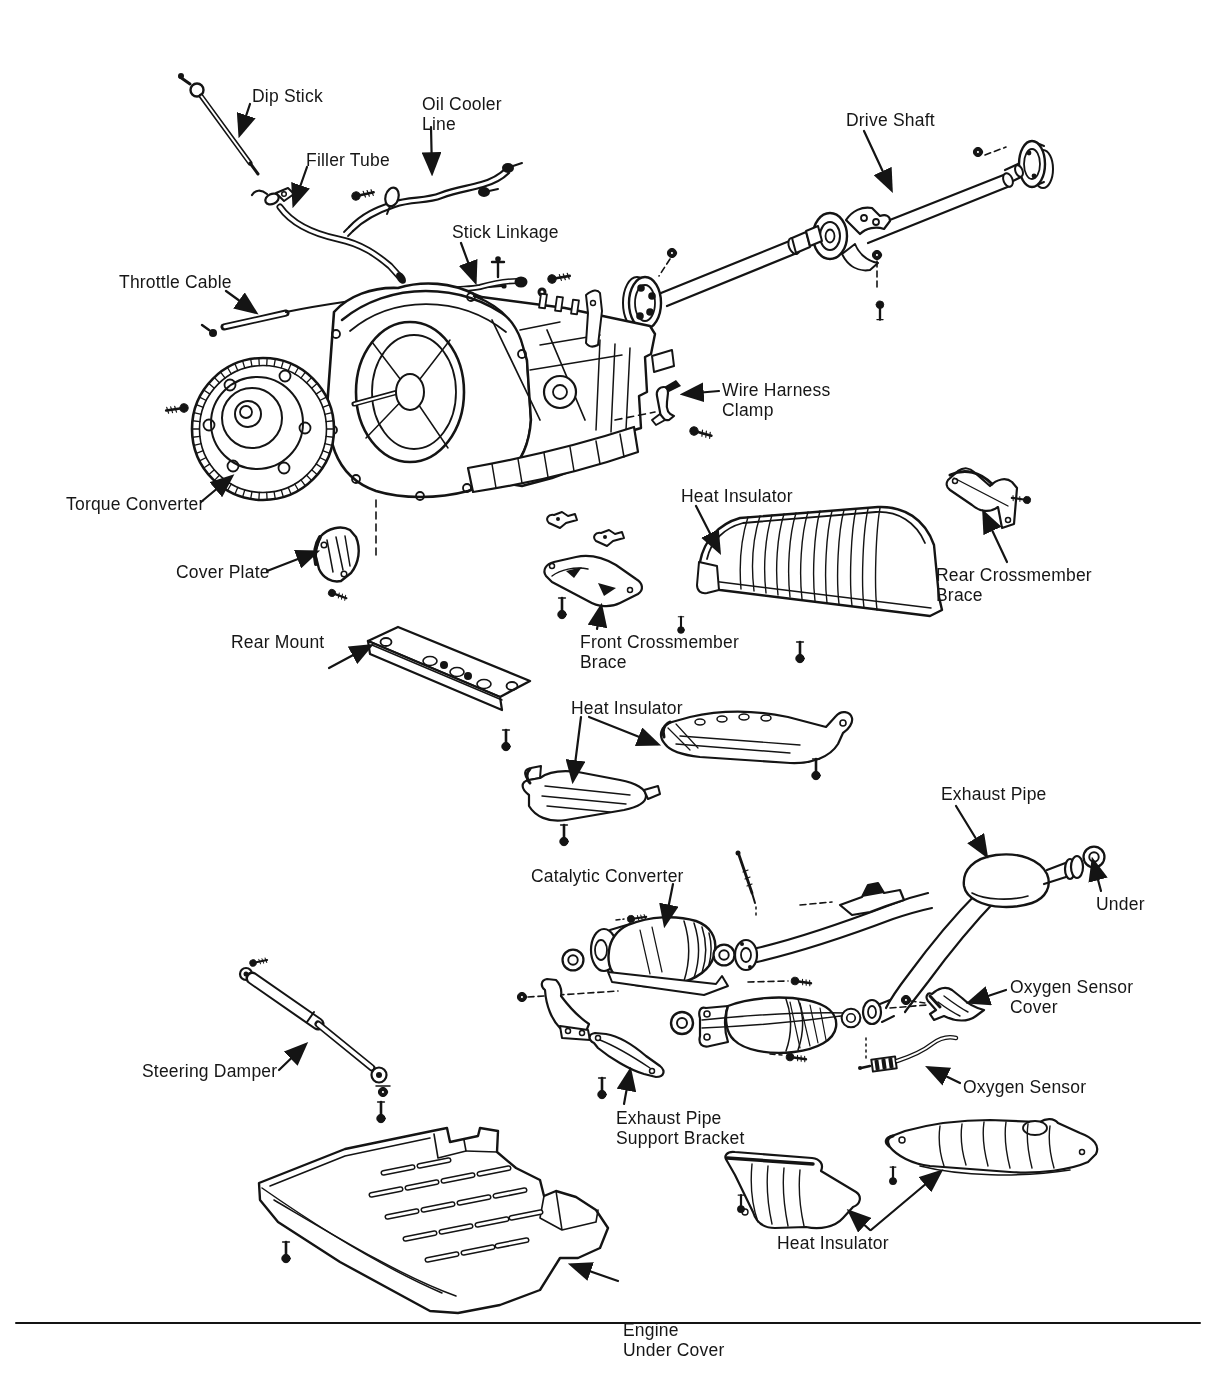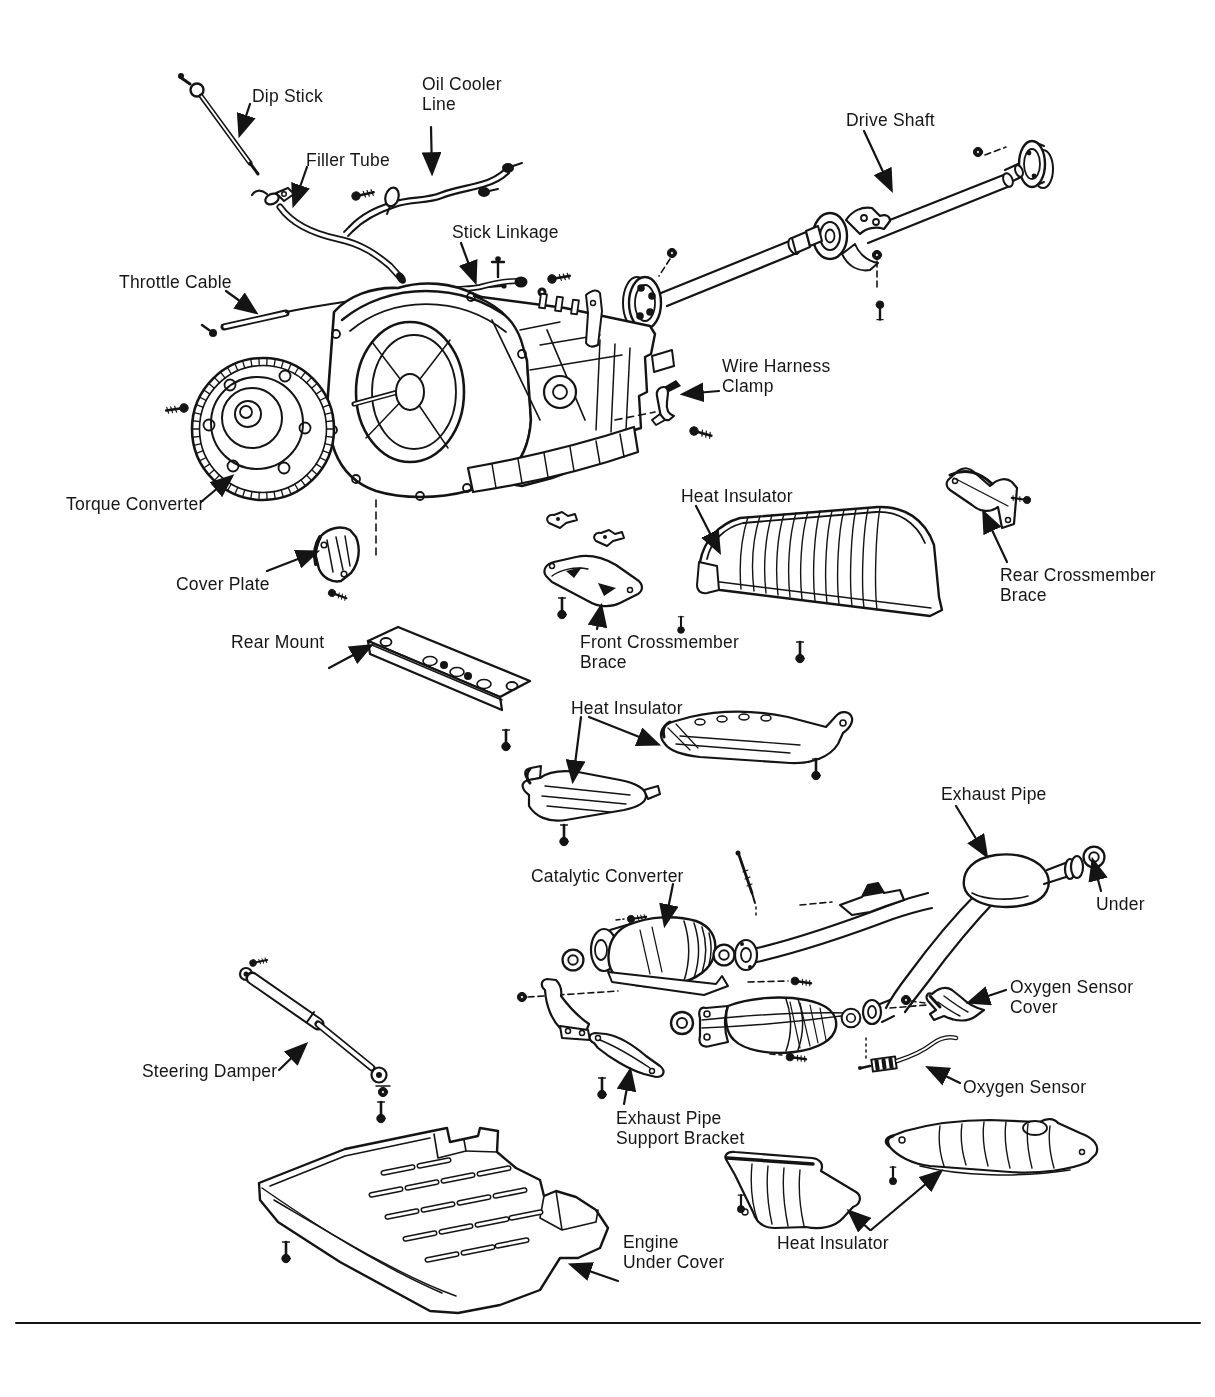--- a/index.html
+++ b/index.html
@@ -530,42 +530,42 @@
       <line x1="279" y1="1070" x2="305" y2="1045" marker-end="url(#ah)"></line>
       <line x1="624" y1="1104" x2="630" y2="1071" marker-end="url(#ah)"></line>
       <line x1="870" y1="1230" x2="850" y2="1212" marker-end="url(#ah)"></line>
       <line x1="871" y1="1230" x2="940" y2="1172" marker-end="url(#ah)"></line>
       <line x1="618" y1="1281" x2="572" y2="1265" marker-end="url(#ah)"></line>
     </g>
   </g>
 </svg>
 
   <div class="lbl" style="left:252px;top:86px">Dip Stick</div>
-  <div class="lbl" style="left:422px;top:74px">Oil Cooler
+  <div class="lbl" style="left:422px;top:94px">Oil Cooler
 Line</div>
   <div class="lbl" style="left:306px;top:150px">Filler Tube</div>
   <div class="lbl" style="left:452px;top:222px">Stick Linkage</div>
   <div class="lbl" style="left:846px;top:110px">Drive Shaft</div>
   <div class="lbl" style="left:119px;top:272px">Throttle Cable</div>
-  <div class="lbl" style="left:722px;top:356px">Wire Harness
+  <div class="lbl" style="left:722px;top:380px">Wire Harness
 Clamp</div>
   <div class="lbl" style="left:66px;top:494px">Torque Converter</div>
   <div class="lbl" style="left:681px;top:486px">Heat Insulator</div>
-  <div class="lbl" style="left:1000px;top:565px">Rear Crossmember
+  <div class="lbl" style="left:936px;top:565px">Rear Crossmember
 Brace</div>
-  <div class="lbl" style="left:176px;top:574px">Cover Plate</div>
+  <div class="lbl" style="left:176px;top:562px">Cover Plate</div>
   <div class="lbl" style="left:580px;top:632px">Front Crossmember
 Brace</div>
   <div class="lbl" style="left:231px;top:632px">Rear Mount</div>
   <div class="lbl" style="left:571px;top:698px">Heat Insulator</div>
   <div class="lbl" style="left:941px;top:784px">Exhaust Pipe</div>
   <div class="lbl" style="left:1096px;top:894px">Under</div>
   <div class="lbl" style="left:531px;top:866px">Catalytic Converter</div>
   <div class="lbl" style="left:1010px;top:977px">Oxygen Sensor
 Cover</div>
   <div class="lbl" style="left:963px;top:1077px">Oxygen Sensor</div>
   <div class="lbl" style="left:142px;top:1061px">Steering Damper</div>
   <div class="lbl" style="left:616px;top:1108px">Exhaust Pipe
 Support Bracket</div>
   <div class="lbl" style="left:777px;top:1233px">Heat Insulator</div>
-  <div class="lbl" style="left:623px;top:1232px">Engine
+  <div class="lbl" style="left:623px;top:1320px">Engine
 Under Cover</div>
 </div>
 
 </body></html>

